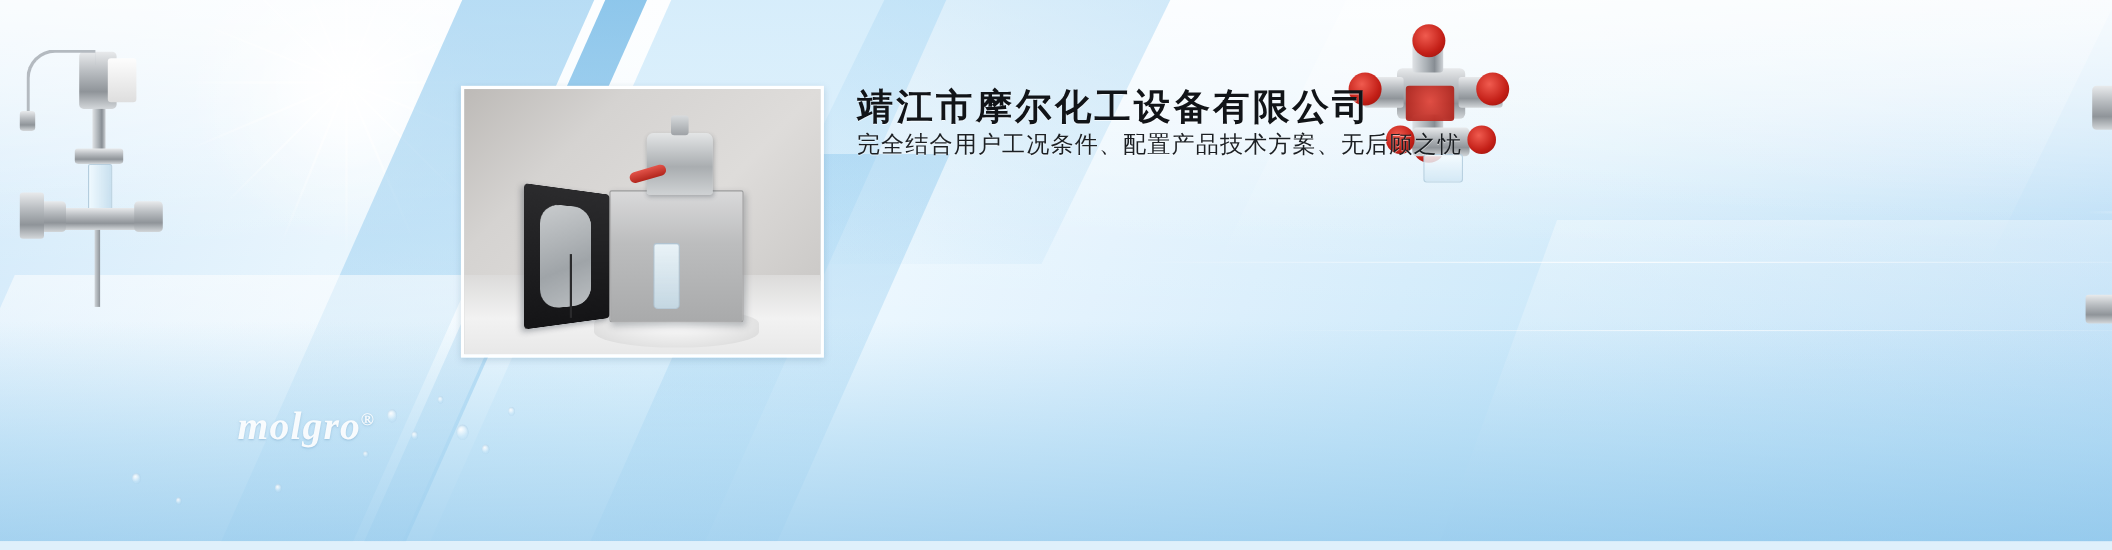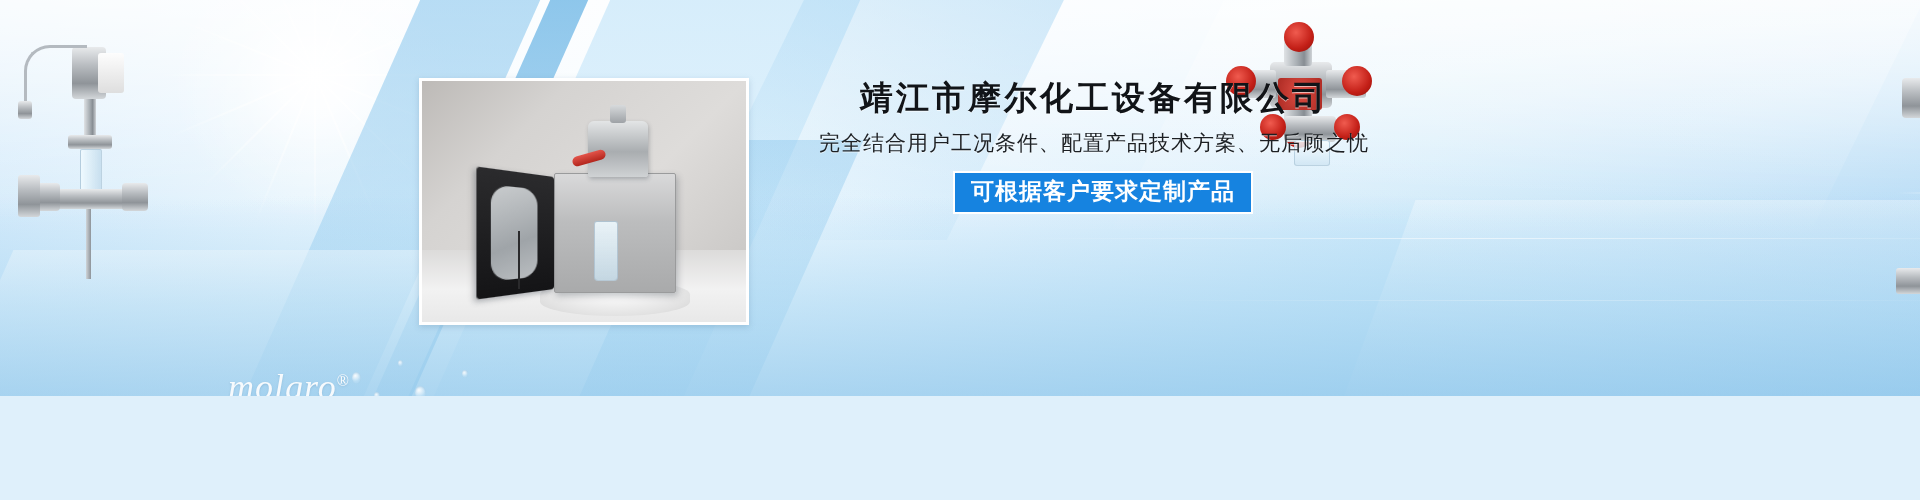--- a/index.html
+++ b/index.html
@@ -2,25 +2,24 @@
 <html><head>
 <meta charset="utf-8">
 <style>
   html,body{margin:0;padding:0;}
   body{
     width:1920px;height:500px;overflow:hidden;
     font-family:"Liberation Sans", sans-serif;
     background:#dff0fb;
   }
   .banner{
-    position:relative;width:1920px;height:396px;overflow:hidden;
+    position:relative;width:1920px;height:492px;overflow:hidden;
     background:
       linear-gradient(180deg, rgba(255,255,255,0.55) 0%, rgba(255,255,255,0.15) 38%, rgba(255,255,255,0.0) 60%),
       linear-gradient(110deg,#cfe8fa 0%,#e6f4fd 18%,#f3fbff 34%,#e2f2fd 52%,#cde9fa 72%,#bcdff7 88%,#aed7f4 100%);
-    text-align: center;
   }
   
   .glow-top{
     position:absolute;left:0;top:0;width:1920px;height:220px;
     background:linear-gradient(180deg,rgba(255,255,255,.75),rgba(255,255,255,0));
     pointer-events:none;
   }
   .bottom-wash{
     position:absolute;left:0;bottom:0;width:1920px;height:200px;
     background:linear-gradient(180deg,rgba(150,200,235,0) 0%,rgba(150,205,238,.45) 55%,rgba(130,192,232,.62) 100%);
@@ -111,24 +110,23 @@
     color:#111418;font-weight:700;white-space:nowrap;
     text-shadow:0 1px 0 rgba(255,255,255,.6);
   }
   .tagline{
     display:inline-block;margin-top:9px;
     background:#1683e0;color:#fff;font-weight:700;
     font-size:30px;line-height:34px;letter-spacing:2px;
     padding:5px 12px 7px 12px;white-space:nowrap;
   }
   .subline{
-    margin-top:12px;font-size:21px;line-height:27px;letter-spacing:1px;
+    font-size:21px;line-height:27px;letter-spacing:1px;
     color:#1c2024;white-space:nowrap;font-weight:500;
     text-shadow:0 1px 0 rgba(255,255,255,.55);
-    font-family:Liberation Serif, serif;
   }
   .cta{
     display:inline-block;margin-top:14px;margin-left:18px;
     background:#1683e0;color:#fff;font-weight:700;
     font-size:23px;line-height:27px;letter-spacing:1px;
     padding:5px 16px 7px 16px;white-space:nowrap;
     border:2px solid #ffffff;
   }
   .english{
     margin-top:13px;width:600px;
@@ -143,22 +141,22 @@
   .metal-v{background:linear-gradient(90deg,#dfe2e5 0%,#aab0b5 45%,#878d93 72%,#cfd3d7 100%);}
   .redwheel{background:radial-gradient(circle at 40% 35%,#f05b4f,#c31f17 60%,#8e1009 100%);border-radius:50%;}
   .redwheel:before,.redwheel:after{content:"";position:absolute;background:#a4150d;}
   .glass{background:linear-gradient(180deg,rgba(245,252,255,.85),rgba(205,228,242,.75));
          border:1px solid rgba(180,205,222,.9);}
 
   
   #left-assembly{left:10px;top:25px;width:150px;height:240px;}
   
   .watermark{
-    position:absolute;left:228px;top:366px;
-    font-family:"Liberation Serif", serif;font-style:italic;font-weight:400;
+    position:absolute;left:216px;top:366px;
+    font-family:"Liberation Serif", serif;font-style:italic;font-weight:700;
     font-size:36px;letter-spacing:1px;color:rgba(255,255,255,.92);
     text-shadow:0 1px 2px rgba(120,165,200,.55);
   }
   .watermark sup{font-size:16px;vertical-align:super;font-style:normal;}
 </style>
 </head>
 <body>
 
 <div class="banner">
 
@@ -264,20 +262,19 @@
     <div class="ph-bottle"></div>
     <div class="ph-door">
         <div class="ph-door-win"></div>
       </div>
     <div class="ph-cable"></div>
   </div>
 
   <div class="textblock">
     <div class="company">靖江市摩尔化工设备有限公司</div>
     <div class="subline">完全结合用户工况条件、配置产品技术方案、无后顾之忧</div>
-    <div class="cta">可根据客户要求定制产品</div>
   </div>
 
   <div class="watermark">
     <span>molgro</span><sup>®</sup>
   </div>
 
 </div>
 
 </body></html>

